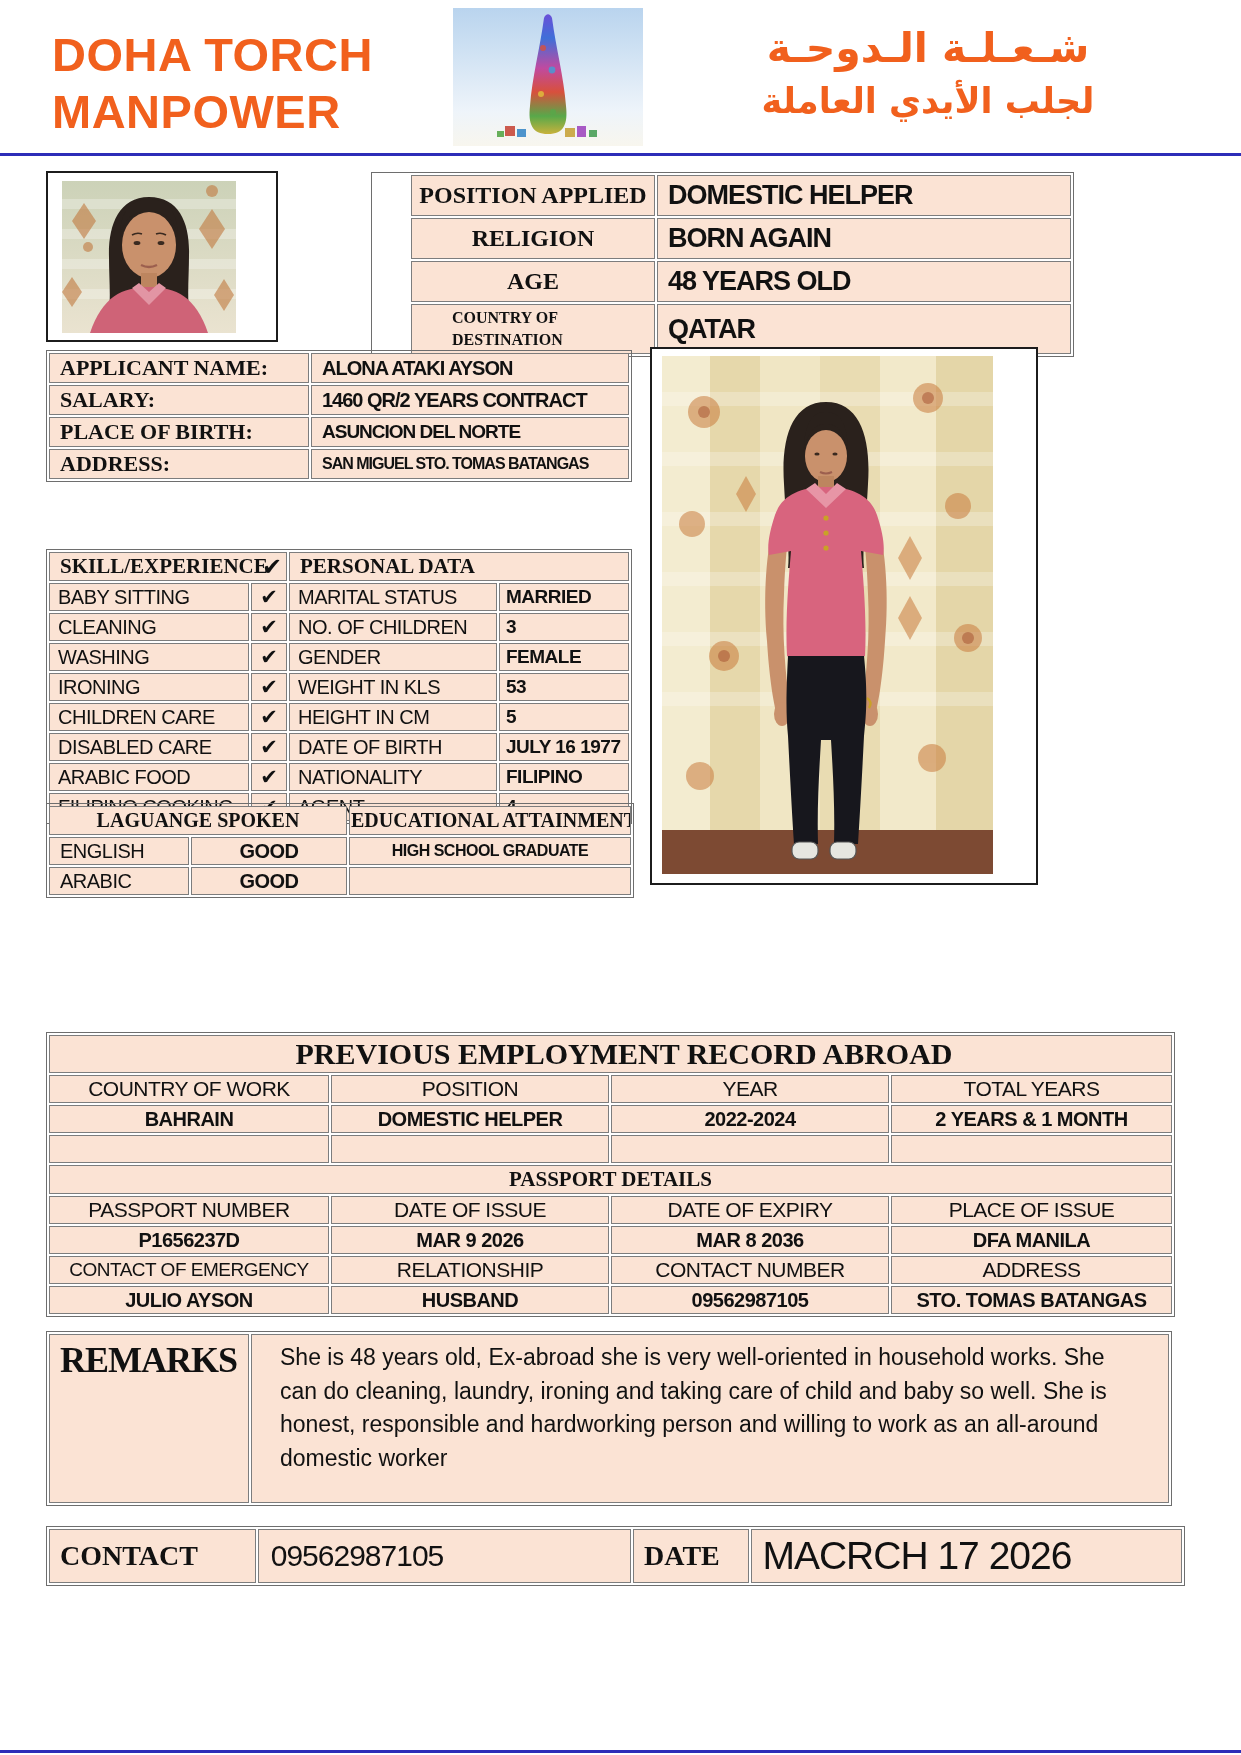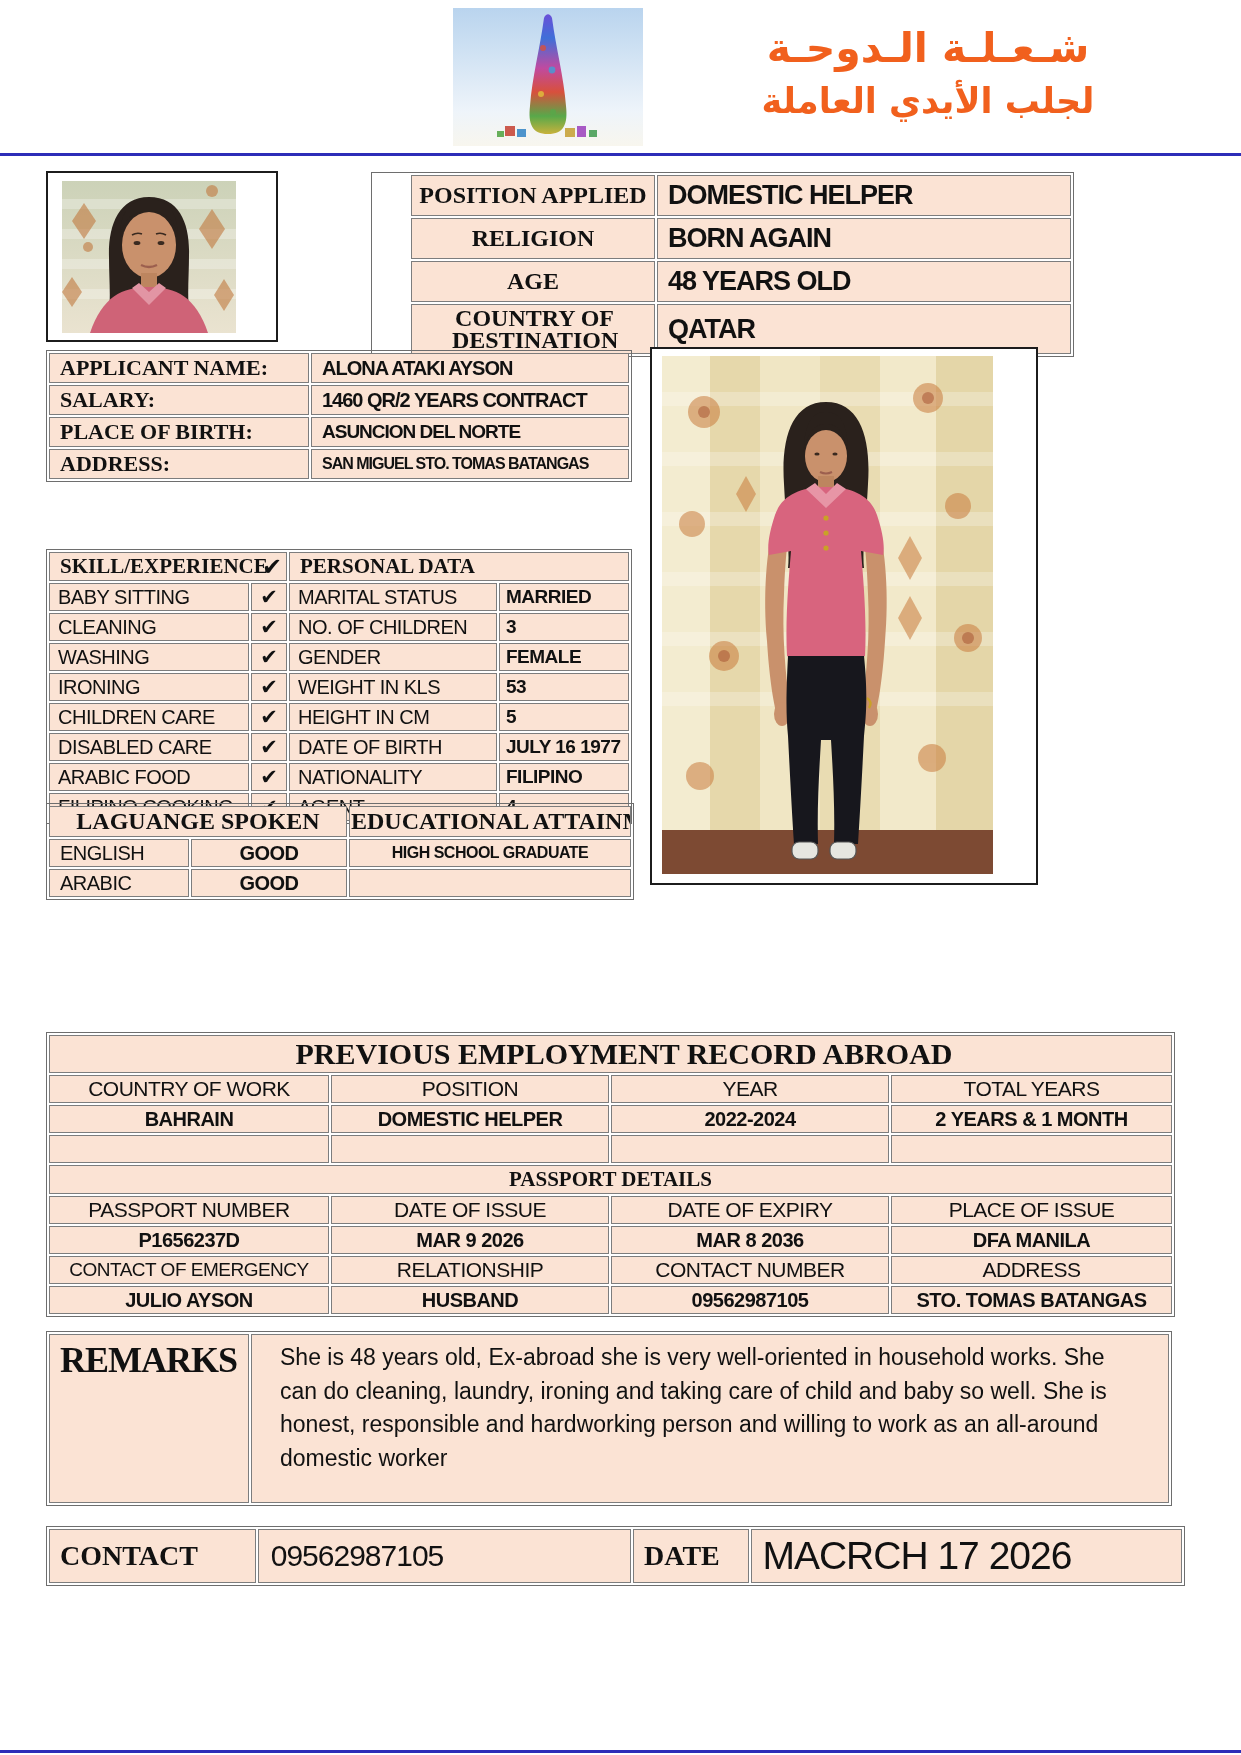--- a/index.html
+++ b/index.html
@@ -35,21 +35,21 @@
   .cond{letter-spacing:-0.5px;}
   .condb{font-weight:700;letter-spacing:-1px;}
   .ctr{text-align:center;}
   .padl{padding-left:10px;}
 
   
   .t-position{left:371px;top:172px;width:666px;padding-left:37px;}
   .t-position td{height:37px;}
   .t-position td.rowtall{height:46px;}
   .t-position .lab{font-size:24px;text-align:center;}
-  .t-position .lab2{font-size:24px;line-height:22px;text-align:right;white-space:normal;padding:0 40px;}
+  .t-position .lab2{font-size:16px;line-height:22px;text-align:left;white-space:normal;padding:0 40px;}
   .t-position .val{font-size:27px;padding-left:10px;}
 
   
   .t-applicant{left:46px;top:350px;width:586px;}
   .t-applicant td{height:26px;}
   .t-applicant .lab{font-size:22px;padding-left:10px;}
   .t-applicant .v1,.t-applicant .v2{font-size:20px;padding-left:10px;}
   .t-applicant .v3{font-size:19px;padding-left:10px;}
   .t-applicant .v4{font-size:16px;padding-left:10px;}
 
@@ -60,21 +60,21 @@
   .t-skills .skill{padding-left:8px;}
   .t-skills .field{padding-left:8px;}
   .t-skills .pval{font-weight:700;font-size:19px;padding-left:6px;}
   .chk{font-family:"DejaVu Sans",sans-serif;font-weight:700;font-size:21px;}
   .hd-skill{position:relative;padding-left:10px;text-align:left;}
   .hd-skill .chk{position:absolute;right:4px;top:0;font-size:24px;}
 
   
   .t-lang{left:46px;top:803px;width:586px;}
   .t-lang td{height:24px;font-size:20px;}
-  .t-lang td.hd{font-size:24px;height:25px;}
+  .t-lang td.hd{font-size:20px;height:25px;}
   .t-lang .lv{font-weight:700;}
   .t-lang .edu{font-weight:700;font-size:16px;}
 
   
   .t-emp{left:46px;top:1032px;width:1127px;}
   .t-emp td{height:24px;font-size:21px;text-align:center;}
   .t-emp td.hd{font-size:30px;height:26px;padding-left:28px;}
   .t-emp td.hd2{font-size:21px;height:24px;}
   .t-emp .bval{font-weight:700;font-size:20px;letter-spacing:-0.5px;}
   .t-emp .clab{font-size:21px;letter-spacing:-0.5px;}
@@ -93,20 +93,24 @@
   .t-footer td{height:50px;vertical-align:middle;}
   .t-footer .flab{font-size:28px;padding-left:10px;}
   .t-footer .phone{font-size:30px;letter-spacing:-1px;padding-left:12px;font-weight:500;}
   .t-footer .dval{font-size:39px;letter-spacing:-1px;padding-left:10px;font-weight:400;}
 </style>
 </head>
 <body>
 
 <div class="page">
 
+  <div class="company">
+    <div>DOHA TORCH</div>
+    <div>MANPOWER</div>
+  </div>
 
   <div class="logo">
     <svg width="190" height="138" viewBox="0 0 190 138">
       <defs>
         <linearGradient id="sky" x1="0" y1="0" x2="0" y2="1">
           <stop offset="0" stop-color="#b9d4ee"></stop>
             <stop offset="0.75" stop-color="#eef4fa"></stop>
           <stop offset="1" stop-color="#f8f6ee"></stop>
         </linearGradient>
         <linearGradient id="tower" x1="0" y1="0" x2="0" y2="1">

